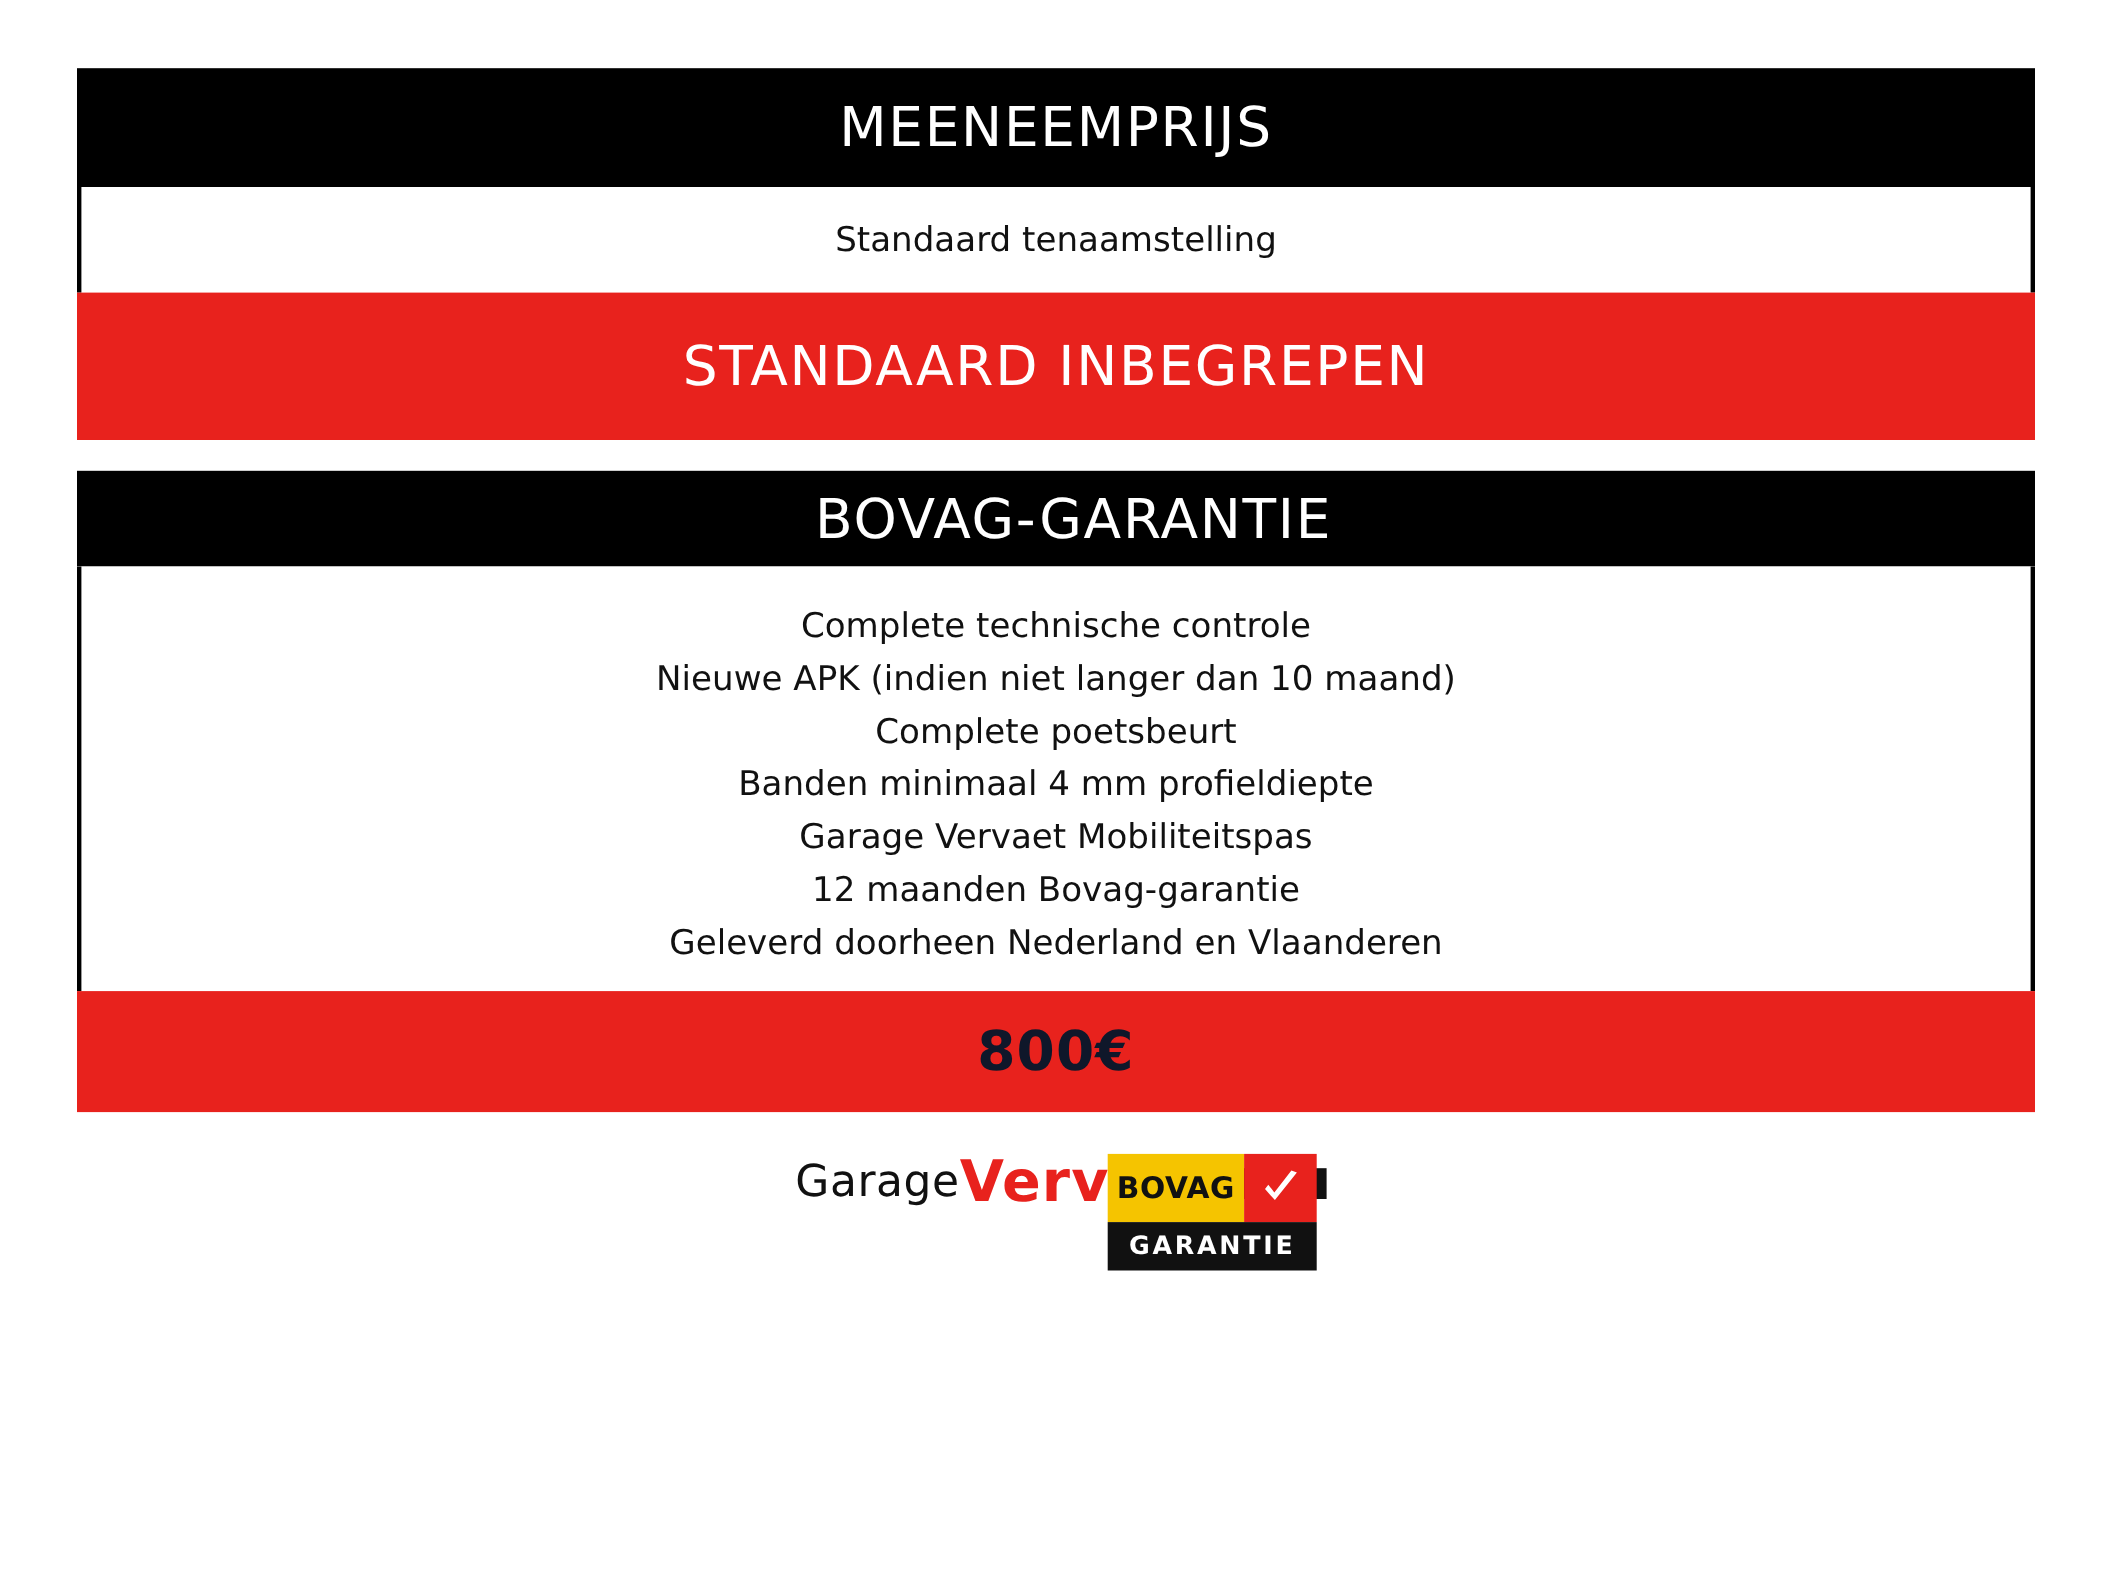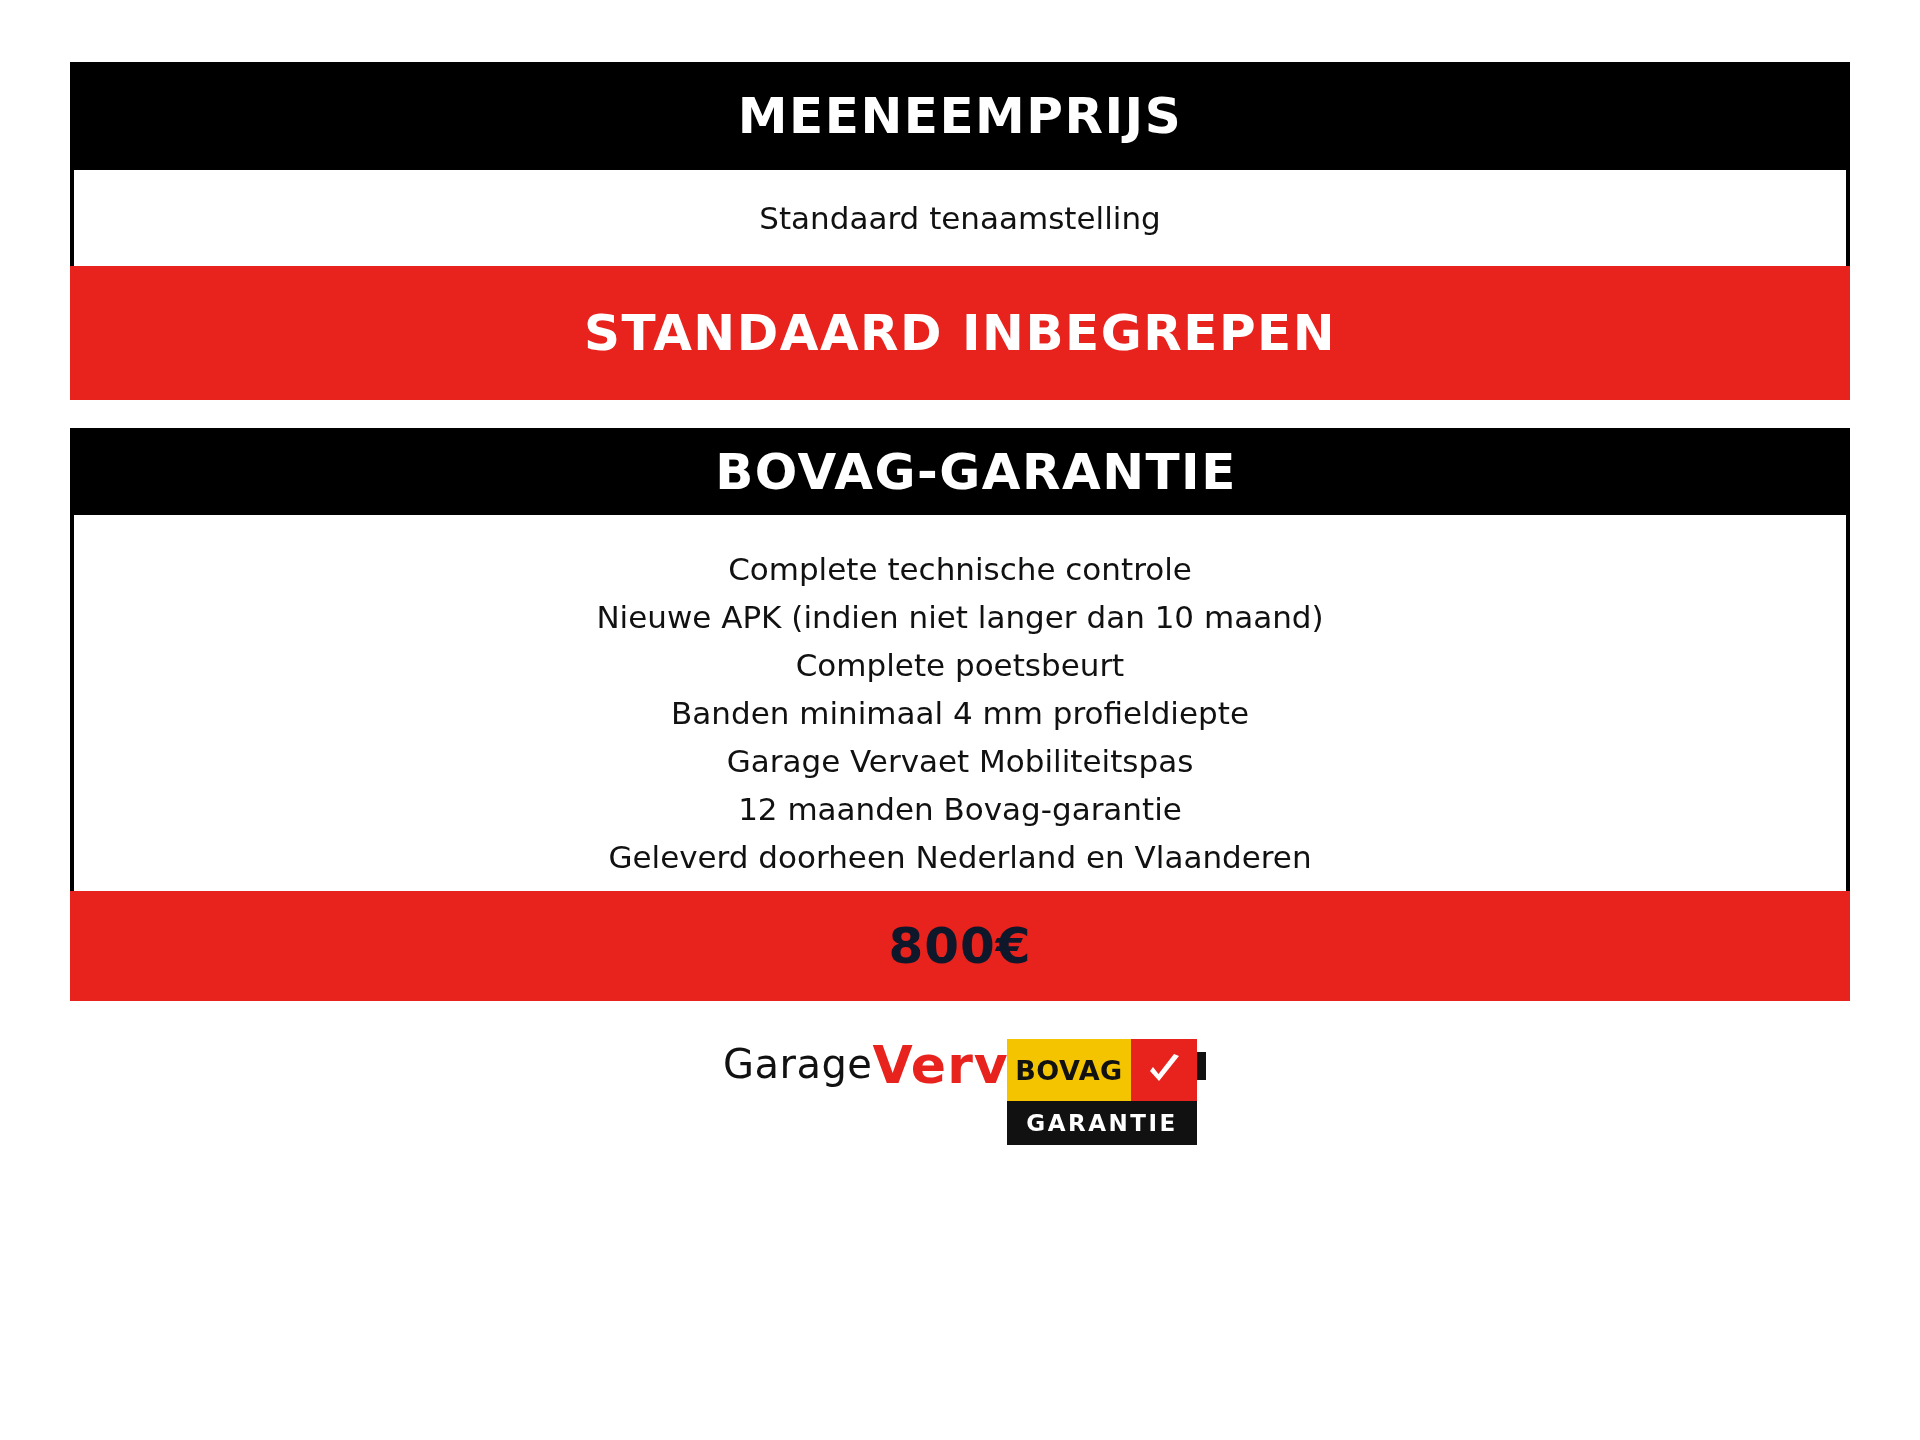--- a/index.html
+++ b/index.html
@@ -32,21 +32,21 @@
     justify-content: center;
     text-align: center;
     color: #ffffff;
     letter-spacing: 0.5px;
   }
   .bar-black { background: #000000; }
   .bar-red   { background: #e8221d; }
 
   .bar-title {
     font-size: 50px;
-    font-weight: 700;
+    font-weight: 400;
     letter-spacing: 1.5px;
   }
 
   
   .block {
     width: 100%;
     box-sizing: border-box;
   }
   .header-meeneemprijs {
     height: 108px;
@@ -78,21 +78,21 @@
   .spacer-between-blocks {
     height: 28px;
   }
 
   
   .header-bovag {
     height: 87px;
     padding-left: 32px;
   }
   .panel-bovag {
-    padding: 30px 0 10px 0;
+    padding: 30px 0 20px 0;
     text-align: right;
   }
   .panel-bovag .panel-line {
     font-size: 31px;
     line-height: 1.55;
     white-space: nowrap;
   }
   .bar-price {
     height: 110px;
   }

